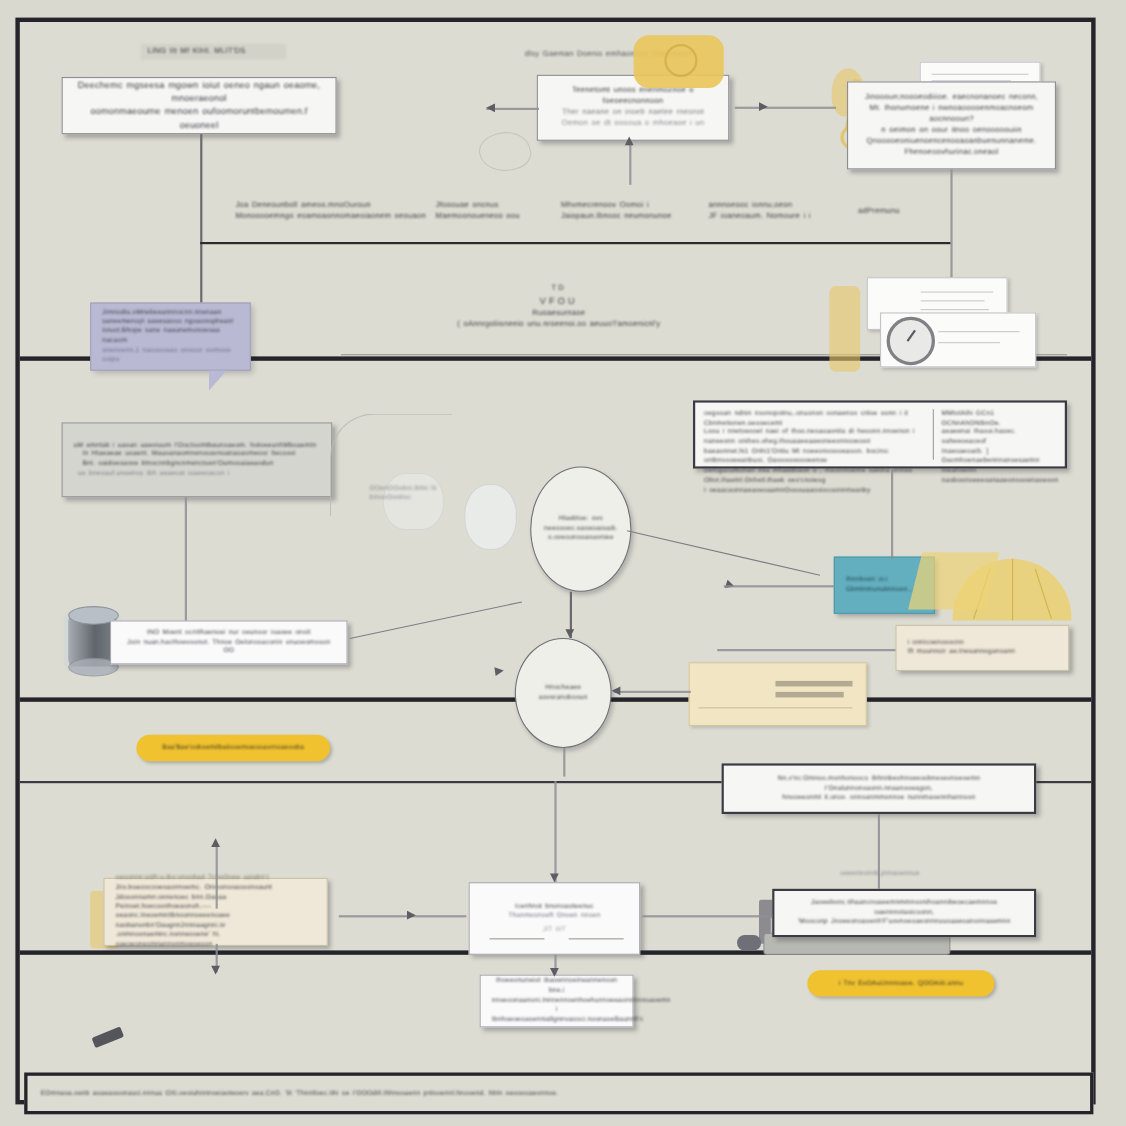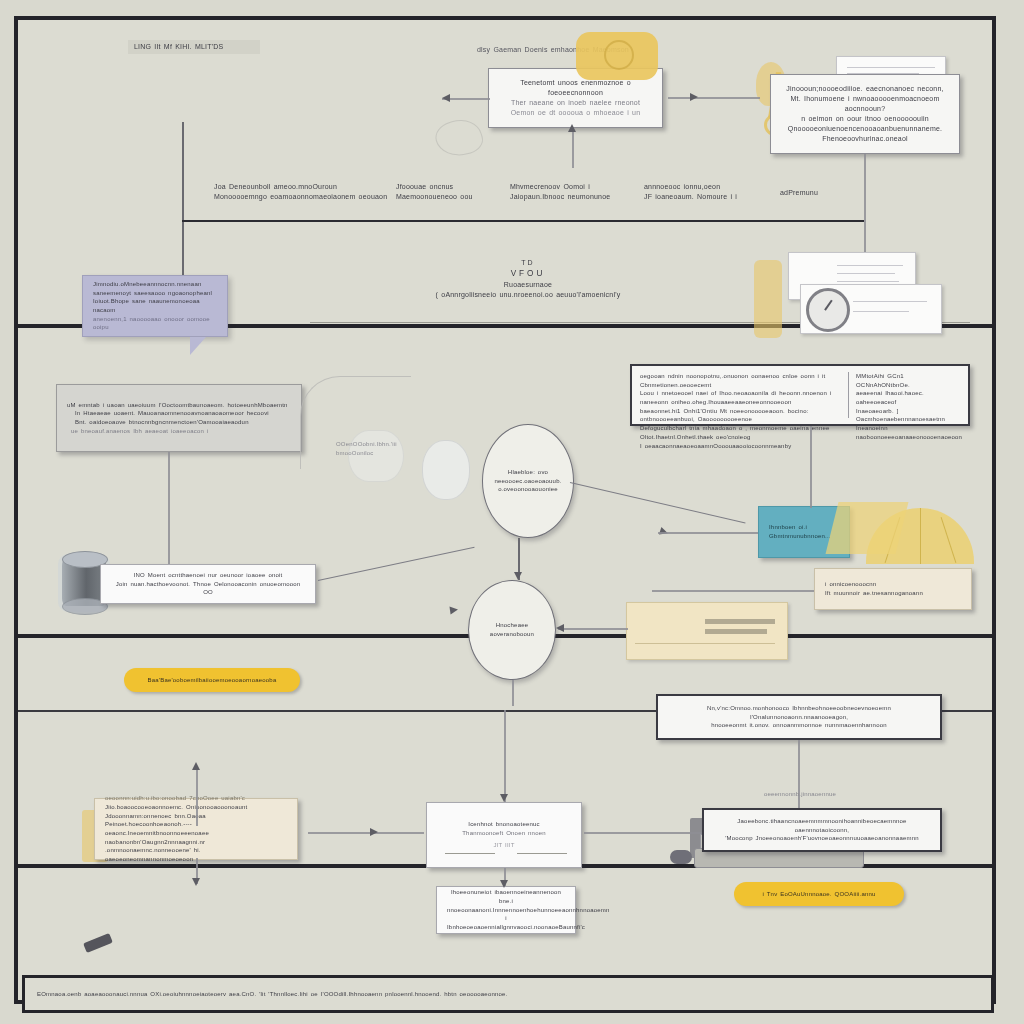--- a/index.html
+++ b/index.html
@@ -156,20 +156,24 @@
 
 <div id="canvas">
 
   <div class="lane-div" style="top:304px;"></div>
   <div class="lane-div" style="top:614px;"></div>
   <div class="lane-div thin" style="top:690px;"></div>
   <div class="lane-div" style="top:844px;"></div>
 
   <div class="chip txt xs" style="left:110px;top:20px;width:120px;">LING IIt Mf KIHI. MLIT'DS</div>
 
+  <div class="node" style="left:38px;top:50px;width:250px;height:52px;">
+    <div class="txt sm" style="text-align:center;">Deechemc mgseesa mgown ioiut oeneo ngaun oeaome, mnoeraeonol</div>
+    <div class="txt sm" style="text-align:center;">oomonmaeoume menoen oufoomoruntbemoumen.f oeuoneel</div>
+  </div>
 
   <div class="node" style="left:470px;top:48px;width:175px;height:60px;">
     <div class="txt xs" style="position:absolute;left:-12px;top:-24px;width:190px;color:#55555e;">dlsy Gaeman Doenis   emhaonhoe Maeomson</div>
     <div class="txt xs" style="text-align:center;">Teenetomt unoos enenmoznoe o foeoeecnonnoon</div>
     <div class="txt xs" style="text-align:center;color:#7c7c86;">Ther naeane on inoeb naelee rneonot</div>
     <div class="txt xs" style="text-align:center;color:#8b8b94;">Oemon oe dt ooooua o mhoeaoe i un</div>
   </div>
 
   <div class="deco gold-blob" style="left:558px;top:12px;width:82px;height:48px;border-radius:14px;"></div>
   <div class="deco" style="left:586px;top:20px;width:26px;height:26px;border:2px solid #c8a33c;border-radius:50%;opacity:.6;"></div>
@@ -221,21 +225,21 @@
     <div class="txt xs">Jaiopaun.Ibnooc  neumonunoe</div>
   </div>
   <div class="flabel" style="left:626px;top:162px;width:114px;">
     <div class="txt xs">annnoeooc ionnu,oeon</div>
     <div class="txt xs">JF ioaneoaum. Nomoure i i</div>
   </div>
   <div class="flabel" style="left:762px;top:168px;width:80px;">
     <div class="txt xs">adPremunu</div>
   </div>
 
-  <div class="flabel ctr" style="left:360px;top:238px;width:300px;">
+  <div class="flabel ctr" style="left:340px;top:238px;width:300px;">
     <div class="txt xs" style="letter-spacing:2px;">TD</div>
     <div class="txt sm" style="letter-spacing:3px;">VFOU</div>
     <div class="txt xs">Ruoaesurnaoe</div>
     <div class="txt xs">( oAnnrgoliisneeio unu.nroeenoi.oo aeuuo'l'amoenicnl'y</div>
   </div>
   <div class="hairline" style="left:292px;top:302px;width:660px;"></div>
 
   <div class="node lav" style="left:64px;top:255px;width:146px;height:62px;box-shadow:3px 3px 5px rgba(40,40,50,.22);">
     <div class="txt tiny">Jimnodiu.oMnebeeannnocnn.nnenaan</div>
     <div class="txt tiny">saneemenoyt  saeesaooo ngoaonopheanl</div>

